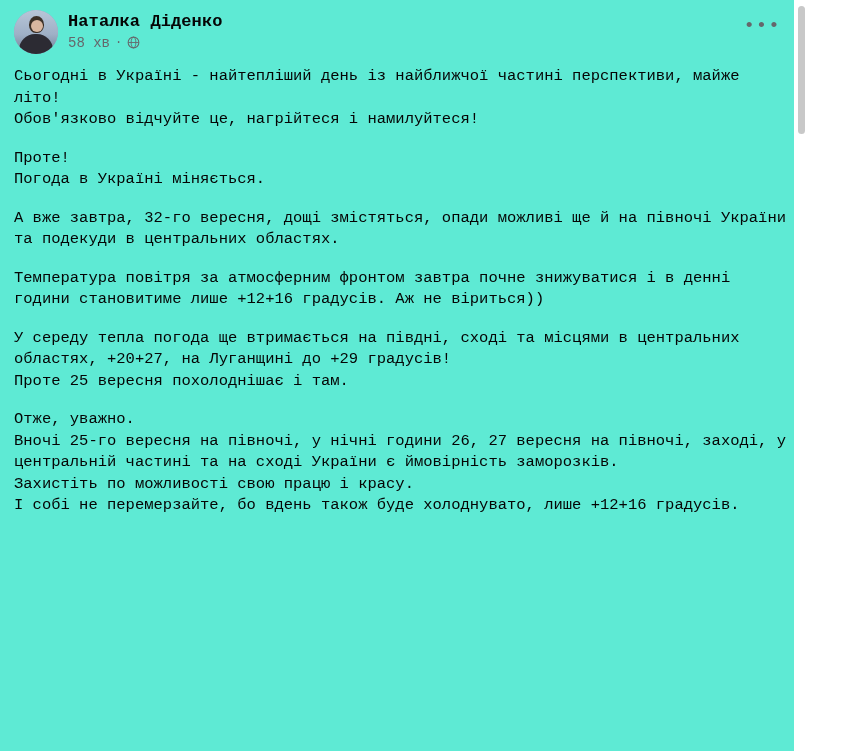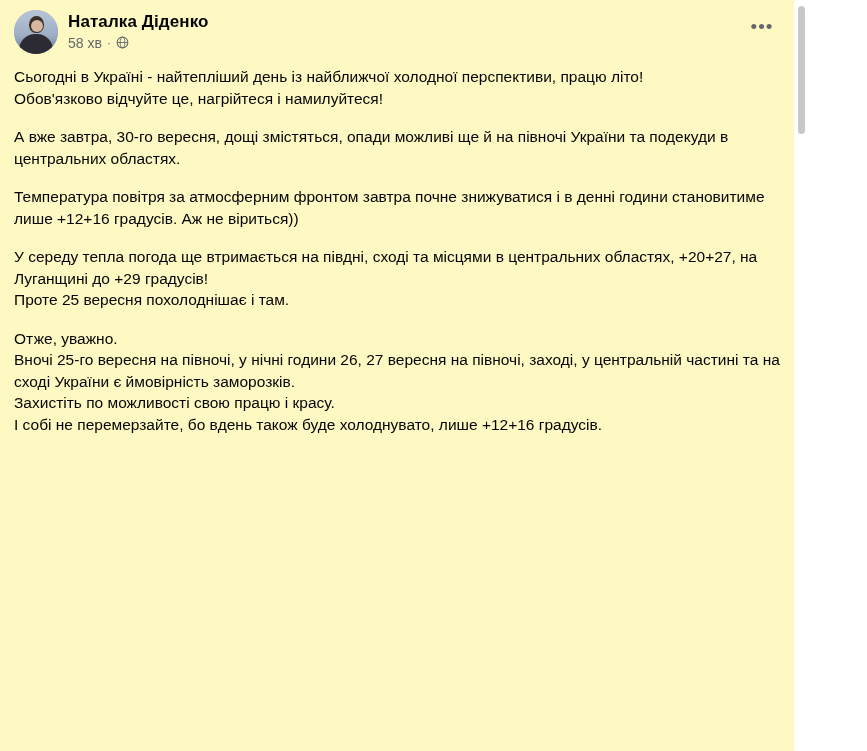--- a/index.html
+++ b/index.html
@@ -12,23 +12,24 @@
     height: 751px;
     font-family: "Liberation Sans", sans-serif;
     color: #050505;
     overflow: hidden;
     position: relative;
   }
 
   .post {
     width: 808px;
     height: 751px;
-    background: #fef9c3;
+    background: #5eead4;
     box-sizing: border-box;
     position: relative;
+    font-family: Liberation Mono, monospace;
   }
 
   
   .post-header {
     display: flex;
     align-items: flex-start;
     padding: 10px 14px 4px 14px;
     position: relative;
   }
 
@@ -185,23 +186,25 @@
             <line x1="1.5" y1="8" x2="14.5" y2="8" stroke="#65676b" stroke-width="1.1"></line>
           </svg>
         </span>
       </div>
     </div>
 
     <div class="menu-dots">•••</div>
   </div>
 
   <div class="post-body">
-    <p class="para">Сьогодні в Україні - найтепліший день із найближчої холодної перспективи, працю літо!
+    <p class="para">Сьогодні в Україні - найтепліший день із найближчої частині перспективи, майже літо!
 Обов'язково відчуйте це, нагрійтеся і намилуйтеся!</p>
-    <p class="para">А вже завтра, 30-го вересня, дощі змістяться, опади можливі ще й на півночі України та подекуди в центральних областях.</p>
+    <p class="para">Проте!
+Погода в Україні міняється.</p>
+    <p class="para">А вже завтра, 32-го вересня, дощі змістяться, опади можливі ще й на півночі України та подекуди в центральних областях.</p>
     <p class="para">Температура повітря за атмосферним фронтом завтра почне знижуватися і в денні години становитиме лише +12+16 градусів. Аж не віриться))</p>
     <p class="para">У середу тепла погода ще втримається на півдні, сході та місцями в центральних областях, +20+27, на Луганщині до +29 градусів!
 Проте 25 вересня похолоднішає і там.</p>
     <p class="para">Отже, уважно.
 Вночі 25-го вересня на півночі, у нічні години 26, 27 вересня на півночі, заході, у центральній частині та на сході України є ймовірність заморозків.
 Захистіть по можливості свою працю і красу.
 І собі не перемерзайте, бо вдень також буде холоднувато, лише +12+16 градусів.</p>
   </div>
 
   <div class="scrollbar-track">

